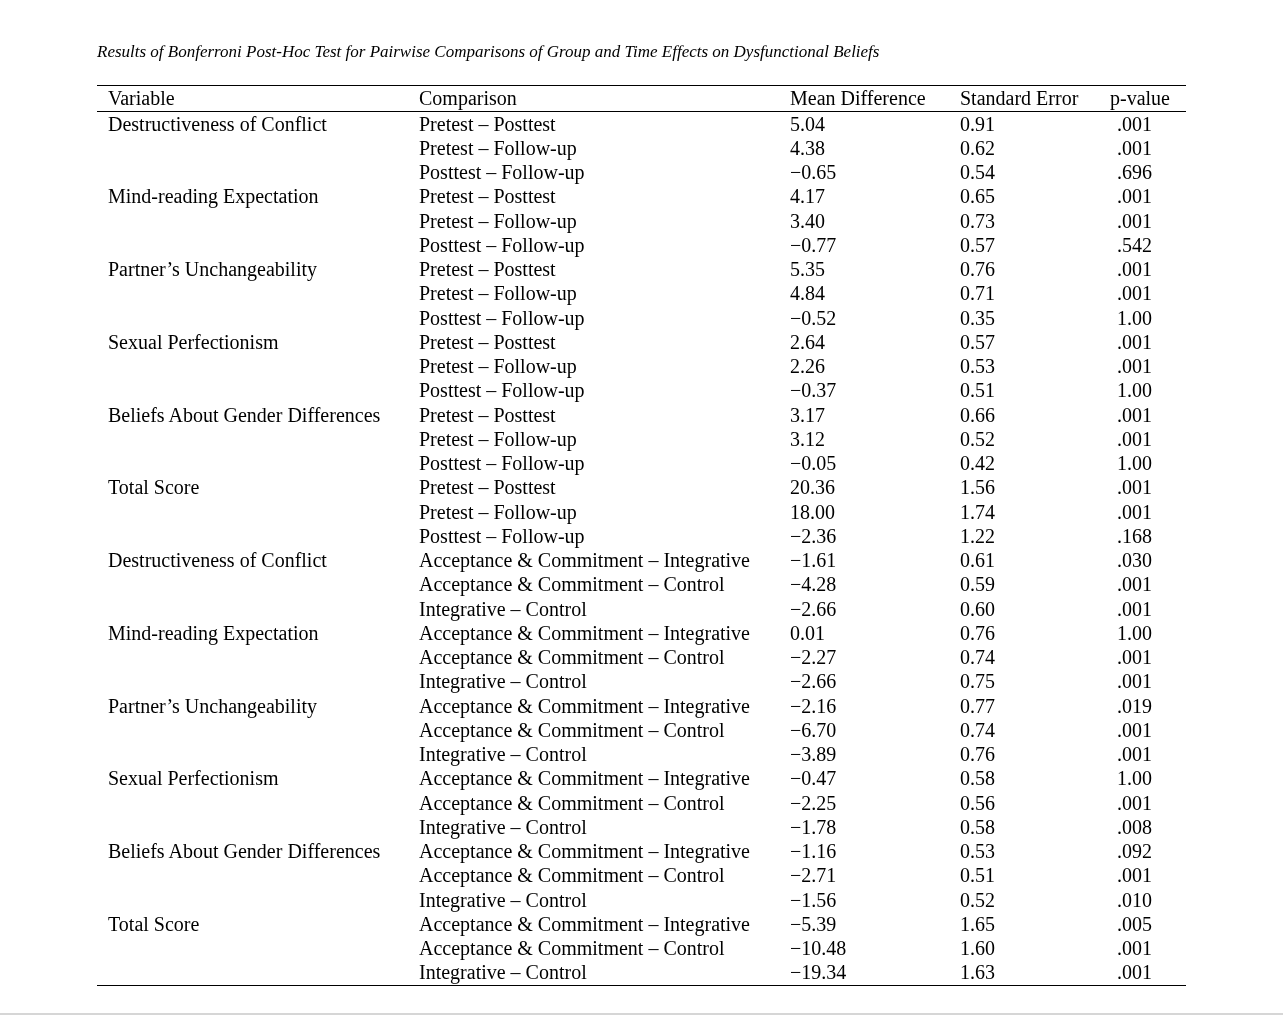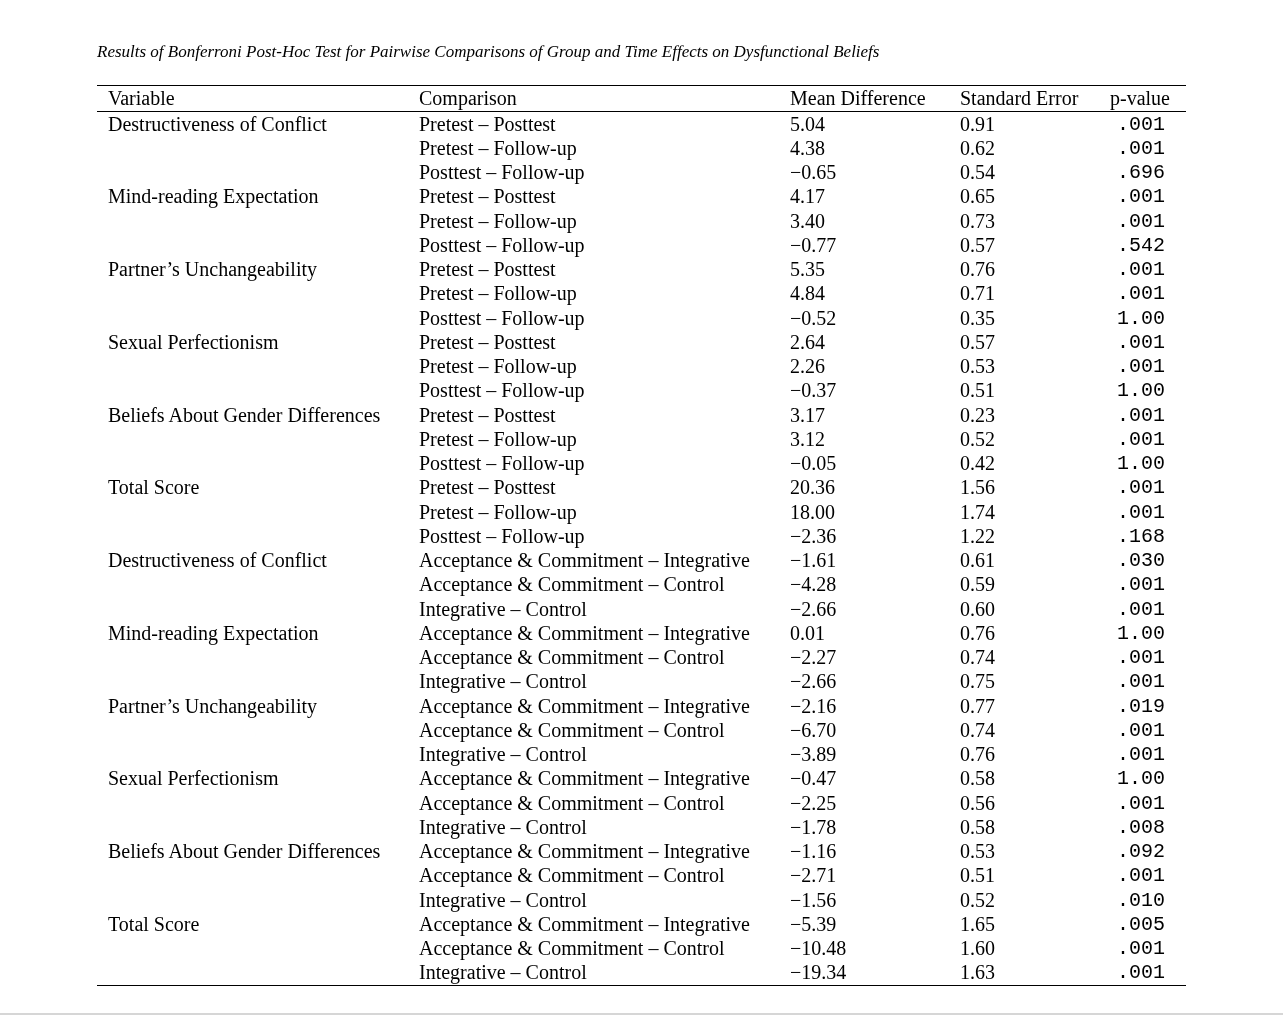--- a/index.html
+++ b/index.html
@@ -60,21 +60,20 @@
     vertical-align: middle;
     white-space: nowrap;
     overflow: hidden;
   }
   table.results-table th:first-child,
   table.results-table td:first-child {
     padding-left: 11px;
   }
   table.results-table td:last-child {
     padding-left: 7px;
-    font-family: Liberation Mono, monospace;
   }
   .page-edge {
     position: absolute;
     left: 0;
     top: 1013px;
     width: 1283px;
     height: 2px;
     background: #d6d6d6;
   }
 </style>
@@ -184,21 +183,21 @@
           <td></td>
           <td>Posttest – Follow-up</td>
           <td>−0.37</td>
           <td>0.51</td>
           <td>1.00</td>
         </tr>
         <tr>
           <td>Beliefs About Gender Differences</td>
           <td>Pretest – Posttest</td>
           <td>3.17</td>
-          <td>0.23</td>
+          <td>0.66</td>
           <td>.001</td>
         </tr>
         <tr>
           <td></td>
           <td>Pretest – Follow-up</td>
           <td>3.12</td>
           <td>0.52</td>
           <td>.001</td>
         </tr>
         <tr>

